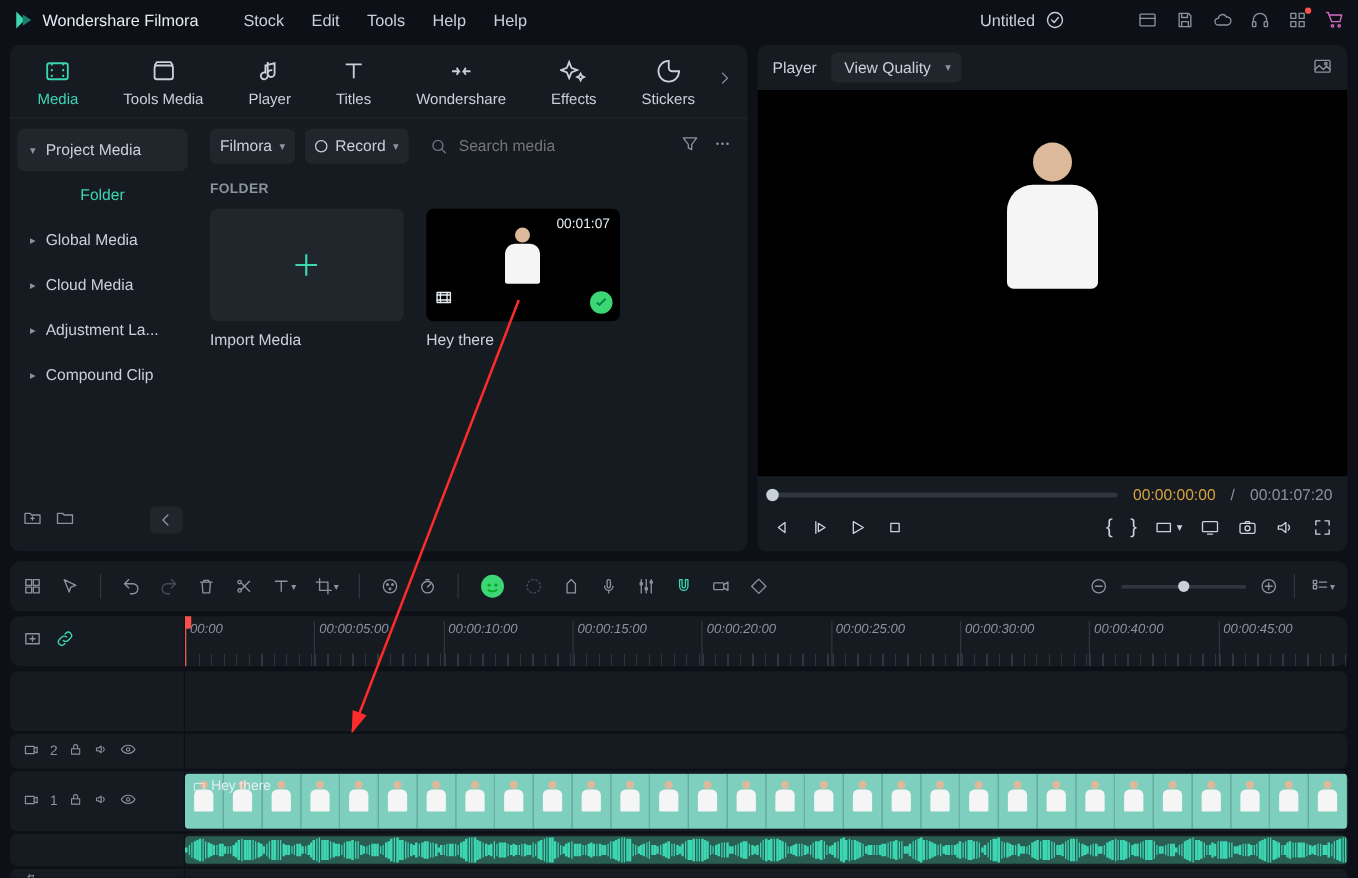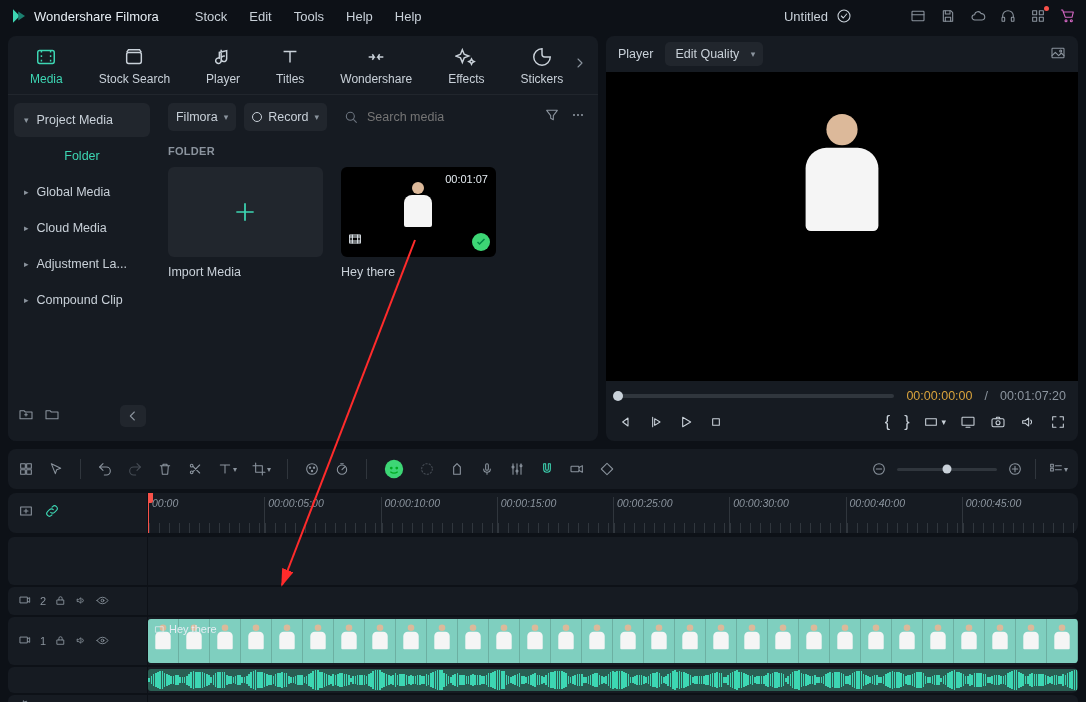--- a/index.html
+++ b/index.html
@@ -181,21 +181,21 @@
             <rect x="3" y="5" width="18" height="14" rx="2"></rect>
             <path d="M7 5v14M17 5v14" stroke-dasharray="2 3"></path>
           </svg>
           <span>Media</span>
         </div>
       <div class="tab">
           <svg viewBox="0 0 24 24" stroke="#c9d1d9" fill="none" stroke-width="1.6">
             <rect x="4" y="7" width="16" height="12" rx="2"></rect>
             <path d="M4 7l2-3h12l2 3"></path>
           </svg>
-          <span>Stock Search</span>
+          <span>Tools Media</span>
         </div>
       <div class="tab">
           <svg viewBox="0 0 24 24" stroke="#c9d1d9" fill="none" stroke-width="1.6">
             <path d="M10 4v12a3 3 0 11-2-2.8V7l8-2v9a3 3 0 11-2-2.8"></path>
           </svg>
           <span>Player</span>
         </div>
       <div class="tab">
           <svg viewBox="0 0 24 24" stroke="#c9d1d9" fill="none" stroke-width="1.6">
             <path d="M5 6h14M12 6v12"></path>
@@ -324,21 +324,21 @@
           </div>
         </div>
       </div>
     </div>
   </div>
 
   <div class="right-pane">
     <div class="player-bar">
       <span>Player</span>
       <div class="dd">
-          <span>Edit Quality</span>
+          <span>View Quality</span>
           <span class="chv">▾</span>
         </div>
       <div class="spc"></div>
       <span class="snap"><svg class="sico" viewBox="0 0 24 24">
             <rect x="3" y="5" width="18" height="14" rx="1"></rect>
             <circle cx="16" cy="9" r="1.5"></circle>
             <path d="M3 16l5-5 5 5 4-4 4 4"></path>
           </svg></span>
     </div>
     <div class="preview">
@@ -571,20 +571,21 @@
             <path d="M10 14a4 4 0 005.7 0l3-3a4 4 0 00-5.7-5.7l-1 1"></path>
             <path d="M14 10a4 4 0 00-5.7 0l-3 3a4 4 0 005.7 5.7l1-1"></path>
           </svg></span>
     </div>
     <div class="ruler">
       <div class="ticks">
         <div class="tick">00:00</div>
         <div class="tick">00:00:05:00</div>
         <div class="tick">00:00:10:00</div>
         <div class="tick">00:00:15:00</div>
+        <div class="tick">00:00:20:00</div>
         <div class="tick">00:00:25:00</div>
         <div class="tick">00:00:30:00</div>
         <div class="tick">00:00:40:00</div>
         <div class="tick">00:00:45:00</div>
       </div>
       <div class="playhead"></div>
 
     </div>
   </div>
 

